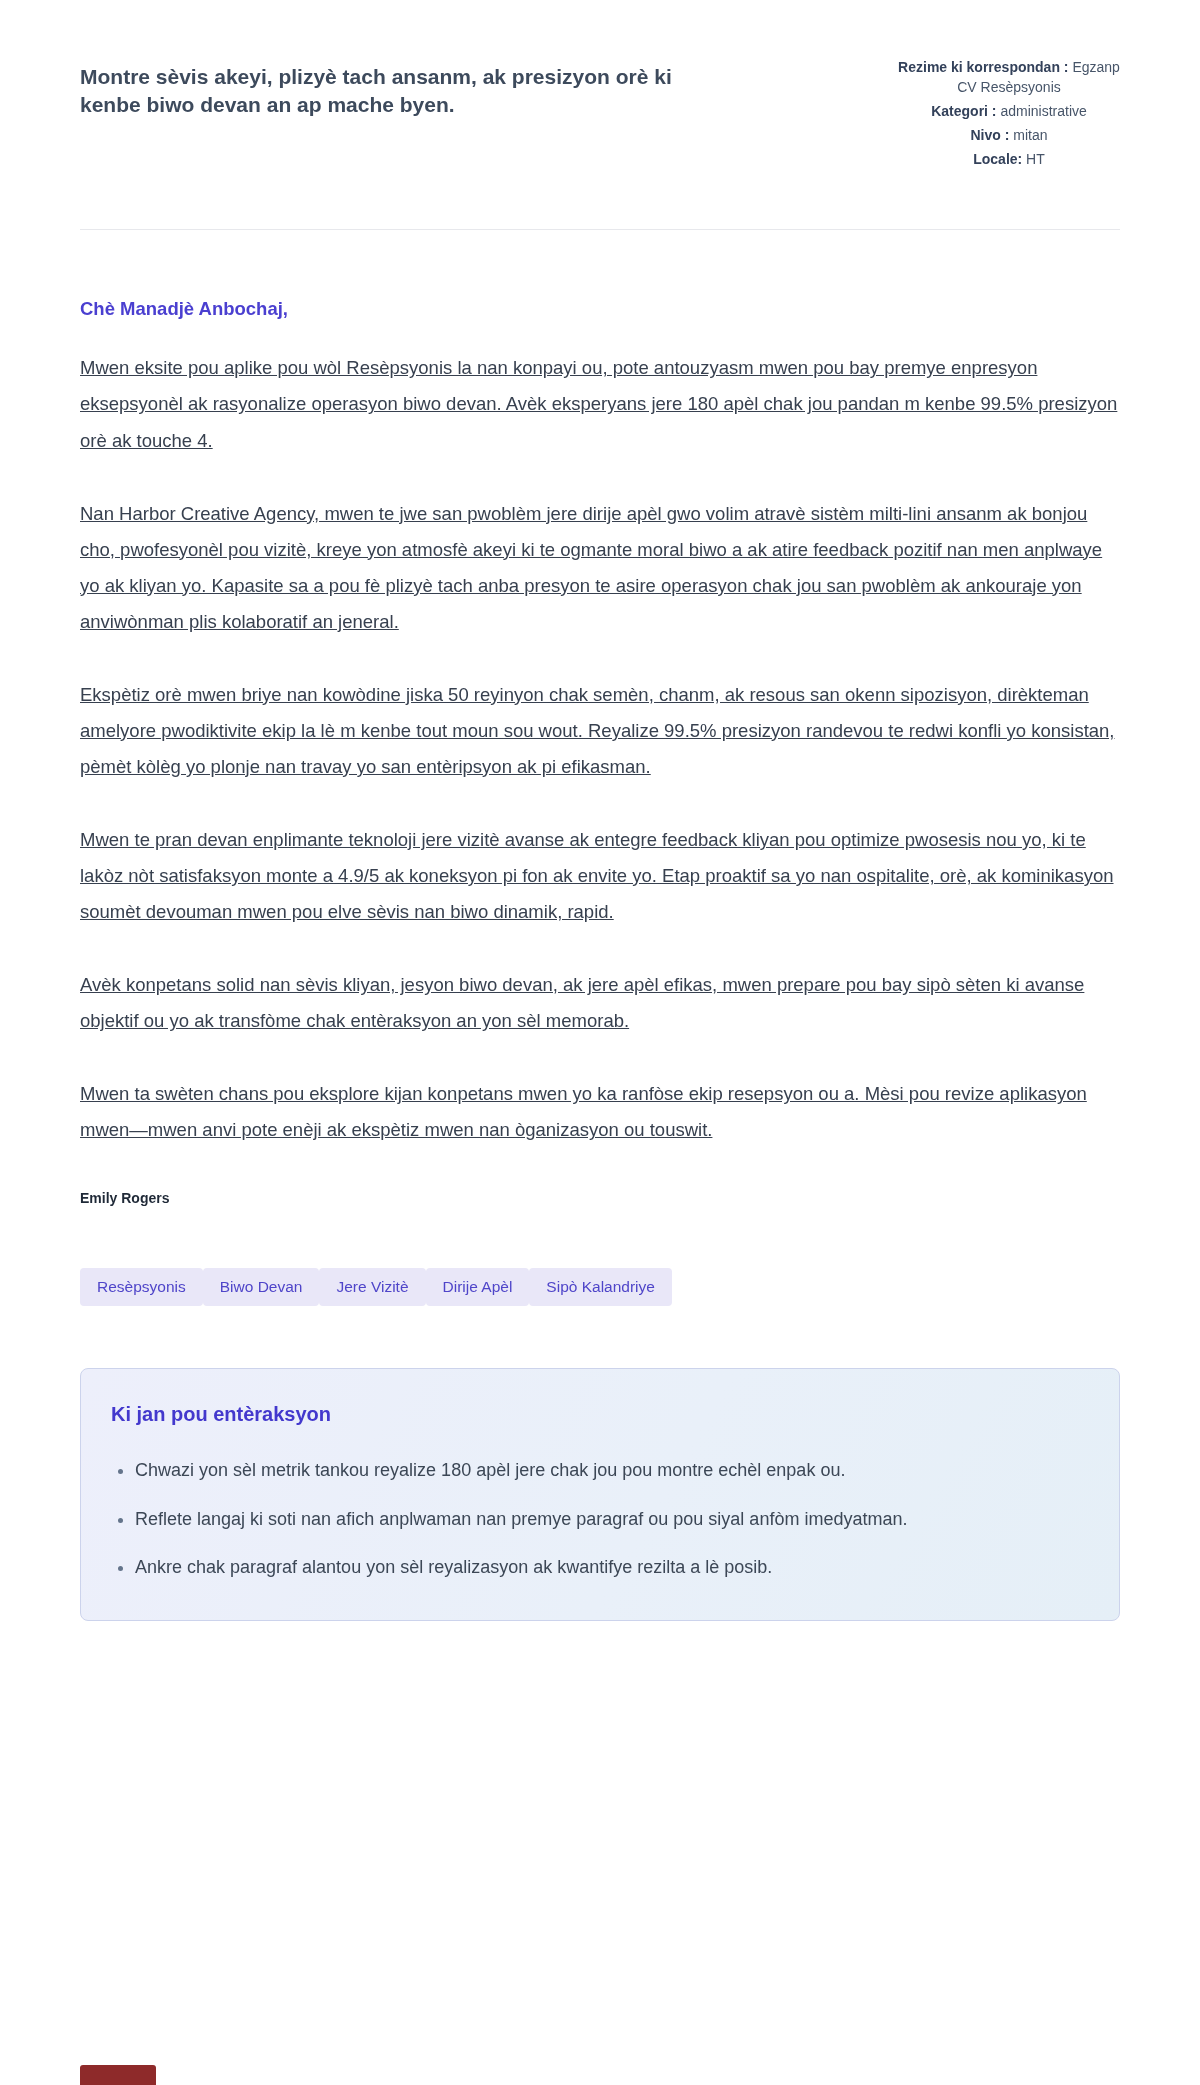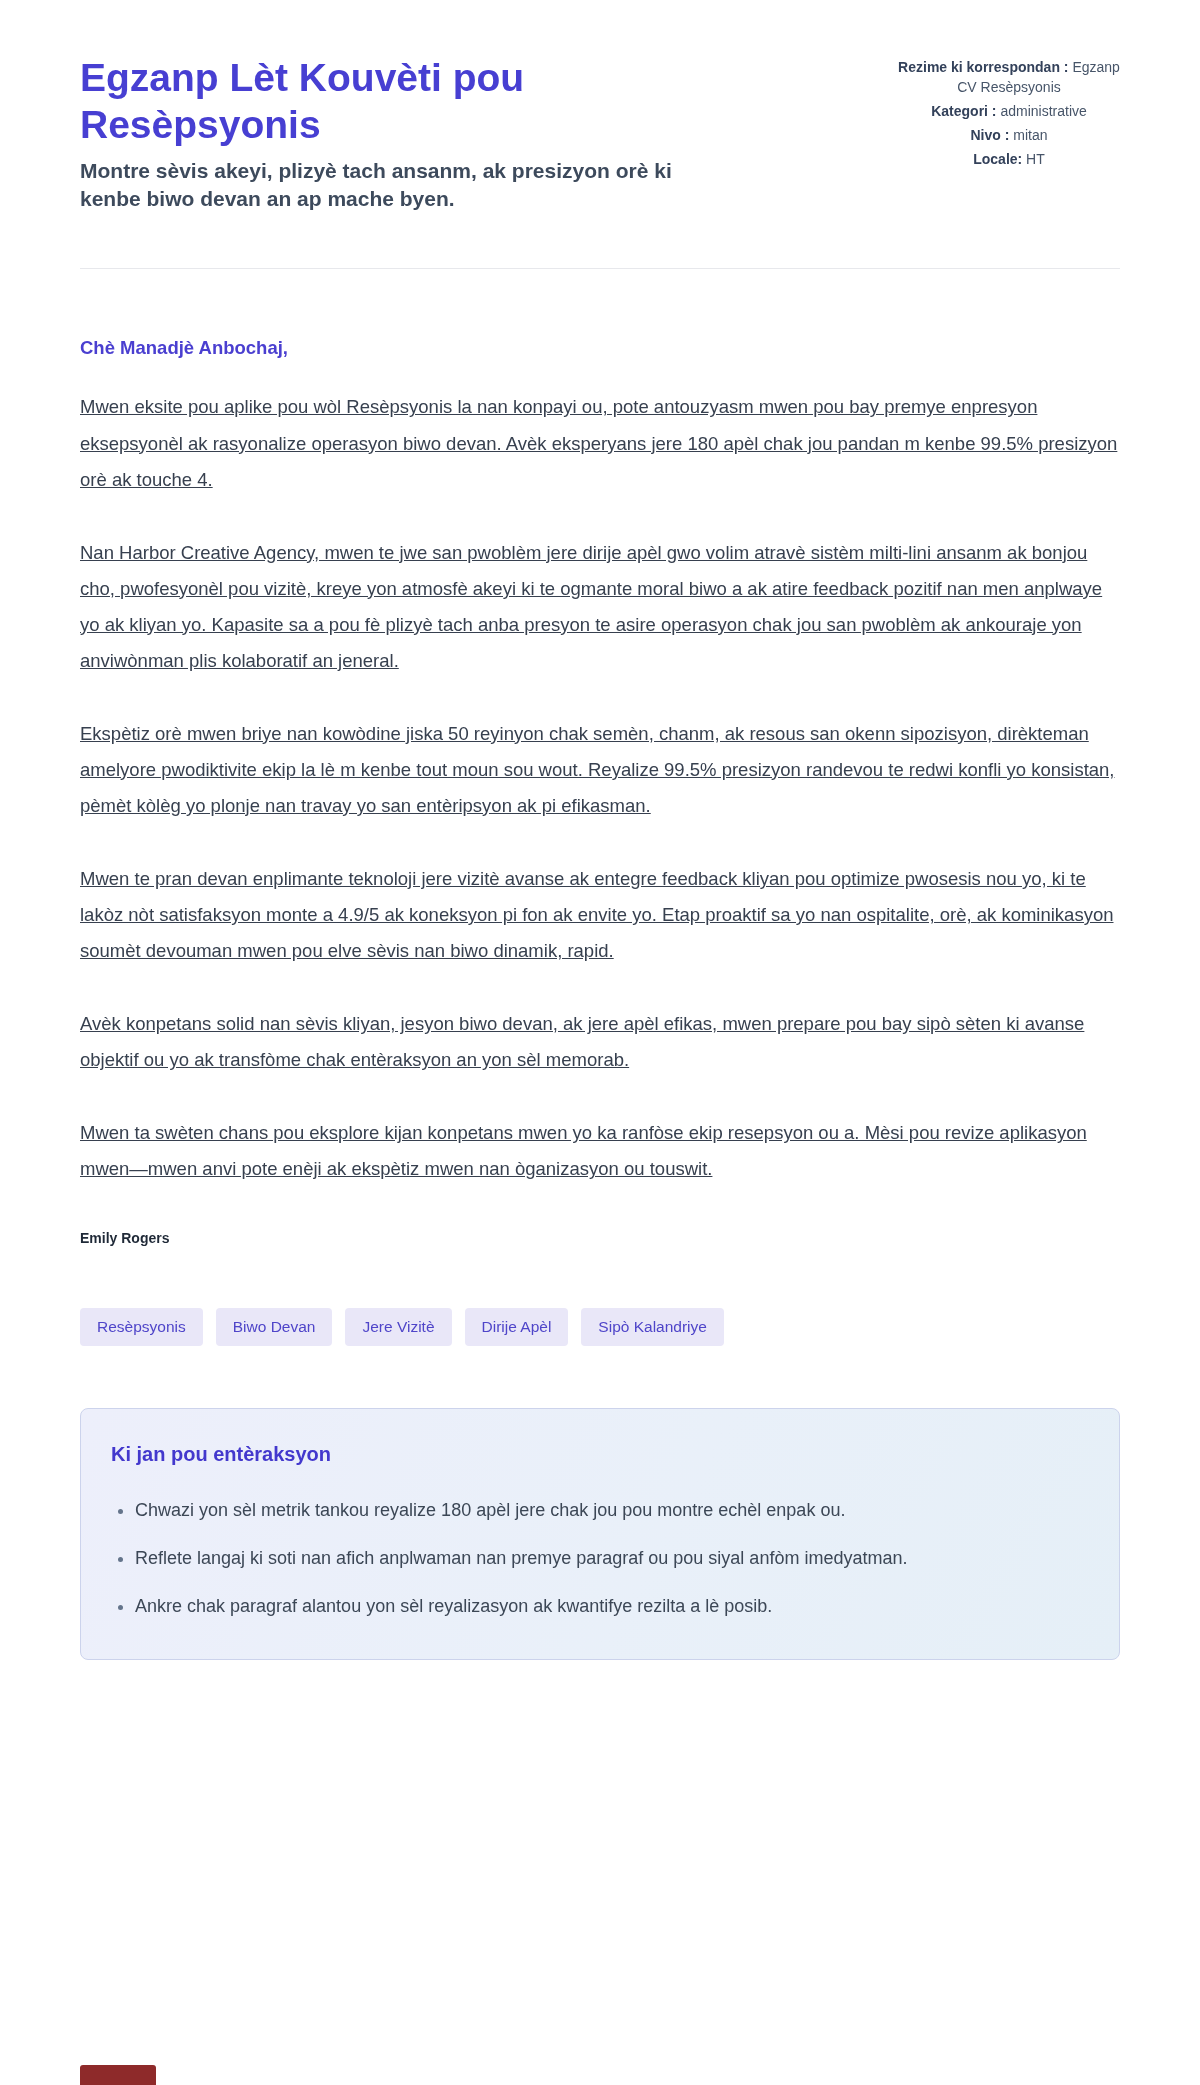--- a/index.html
+++ b/index.html
@@ -75,21 +75,20 @@
   }
   .signature-role {
     margin-top: 12px;
     font-size: 19px;
     color: #5b6b7c;
   }
   
   .tags {
     margin-top: 62px;
     display: flex;
-    gap: 13px;
   }
   .tag {
     background: #e9e7f8;
     color: #4f45c9;
     font-size: 15.5px;
     padding: 10px 17px;
     border-radius: 4px;
     white-space: nowrap;
     cursor: pointer;
   }
@@ -129,21 +128,20 @@
     border-radius: 3px 3px 0 0;
   }
 </style>
 </head>
 <body>
 
 <div class="page">
 
   <div class="header">
     <div class="header-left">
-      <h1 class="page-title">Egzanp Lèt Kouvèti pou Resèpsyonis</h1>
       <p class="page-subtitle">Montre sèvis akeyi, plizyè tach ansanm, ak presizyon orè ki kenbe biwo devan an ap mache byen.</p>
     </div>
     <div class="meta">
       <div class="meta-entry">
         <strong>Rezime ki korrespondan :</strong>
         <span>Egzanp CV Resèpsyonis</span>
       </div>
       <div class="meta-entry">
         <strong>Kategori :</strong>
         <span>administrative</span>

